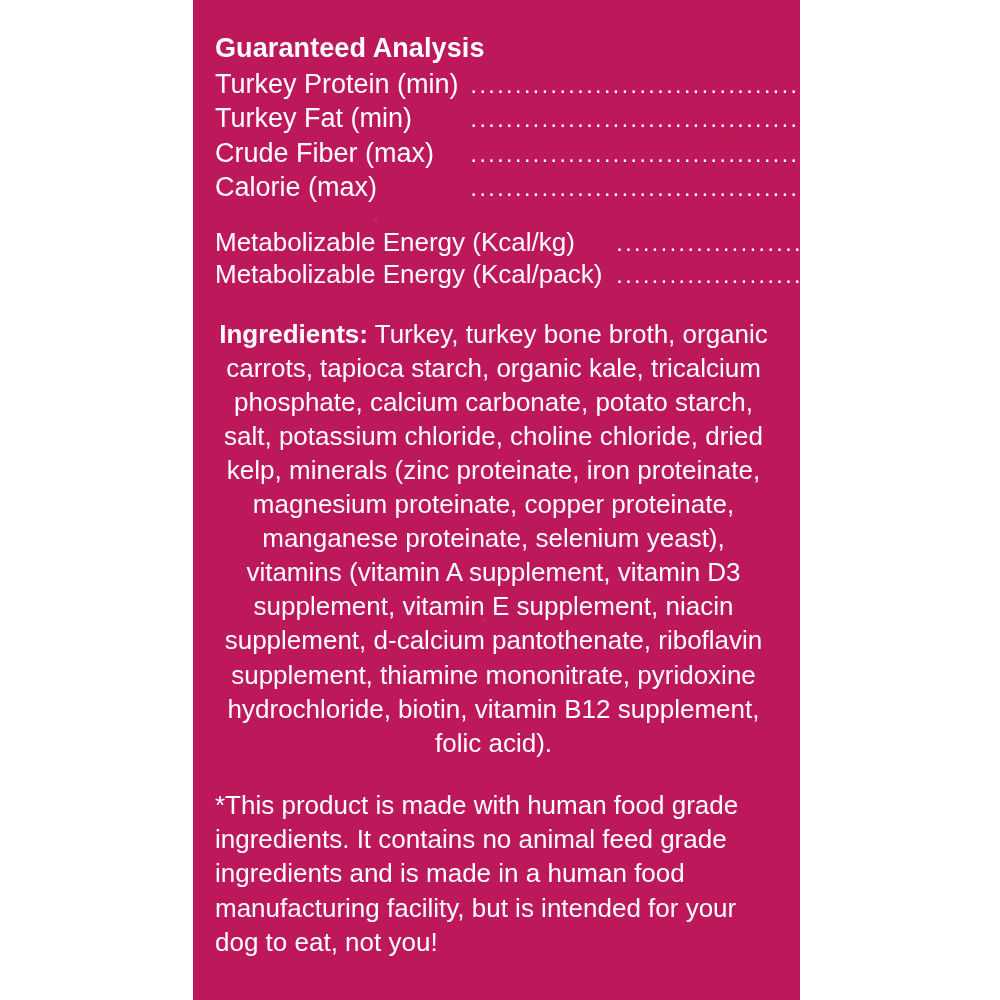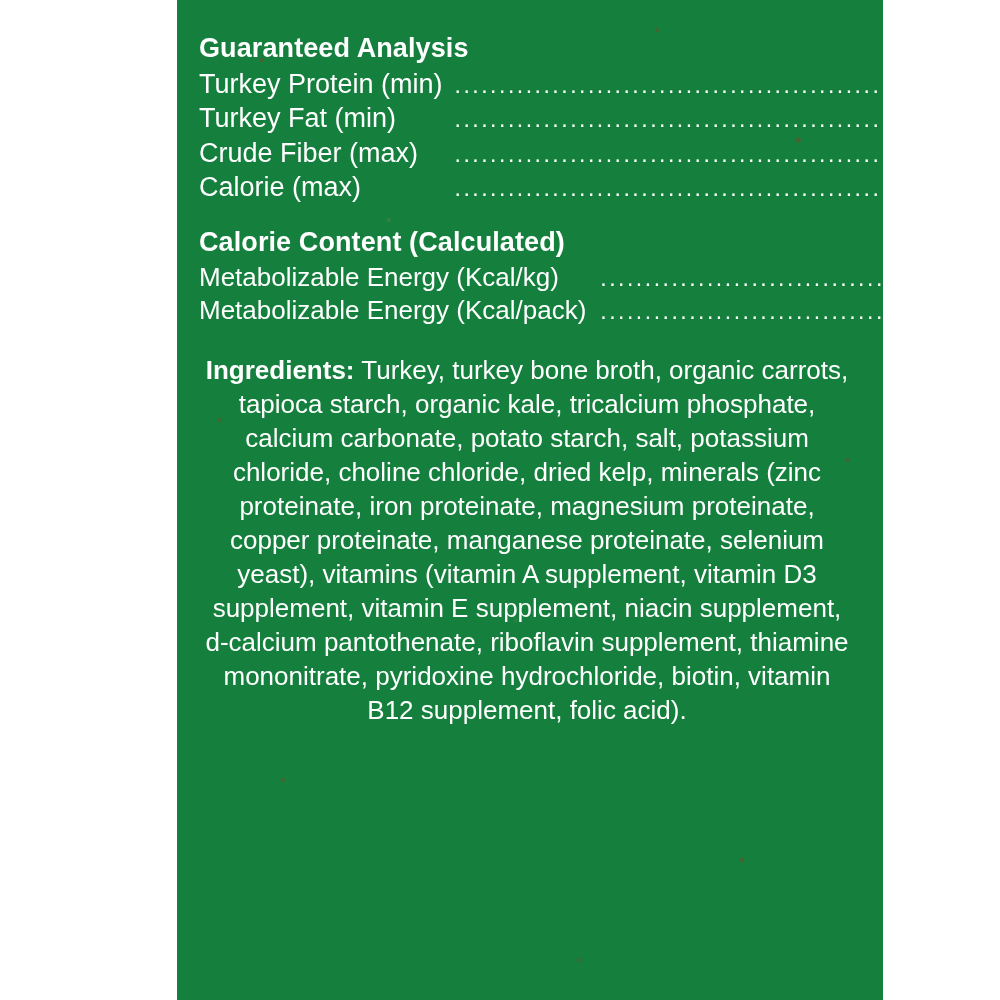--- a/index.html
+++ b/index.html
@@ -14,25 +14,25 @@
     overflow: hidden;
   }
   .page {
     position: relative;
     width: 1000px;
     height: 1000px;
     background: #ffffff;
   }
   .label-panel {
     position: absolute;
-    left: 177px;
+    left: 193px;
     top: 0;
-    width: 706px;
+    width: 607px;
     height: 1000px;
-    background: #15803d;
+    background: #be185d;
     color: #ffffff;
     overflow: hidden;
   }
   
   .speckle {
     position: absolute;
     inset: 0;
     pointer-events: none;
     opacity: 0.5;
     background-image:
@@ -142,35 +142,35 @@
             <tr>
               <td class="ga-name">Calorie (max)</td>
               <td class="ga-dots">..........................................................</td>
 
             </tr>
           </tbody>
         </table>
       </div>
 
       <div class="section">
-        <h2 class="heading">Calorie Content (Calculated)</h2>
         <table class="cal-table">
           <tbody>
             <tr>
               <td class="cal-name">Metabolizable Energy (Kcal/kg)</td>
               <td class="cal-dots">..........................................................</td>
 
             </tr>
             <tr>
               <td class="cal-name">Metabolizable Energy (Kcal/pack)</td>
               <td class="cal-dots">..........................................................</td>
 
             </tr>
           </tbody>
         </table>
       </div>
 
       <p class="ingredients"><span class="lead">Ingredients:</span><span> Turkey, turkey bone broth, organic carrots, tapioca starch, organic kale, tricalcium phosphate, calcium carbonate, potato starch, salt, potassium chloride, choline chloride, dried kelp, minerals (zinc proteinate, iron proteinate, magnesium proteinate, copper proteinate, manganese proteinate, selenium yeast), vitamins (vitamin A supplement, vitamin D3 supplement, vitamin E supplement, niacin supplement, d-calcium pantothenate, riboflavin supplement, thiamine mononitrate, pyridoxine hydrochloride, biotin, vitamin B12 supplement, folic acid).</span></p>
 
+      <p class="disclaimer">*This product is made with human food grade ingredients. It contains no animal feed grade ingredients and is made in a human food manufacturing facility, but is intended for your dog to eat, not you!</p>
 
     </div>
   </div>
 </div>
 
 </body></html>

